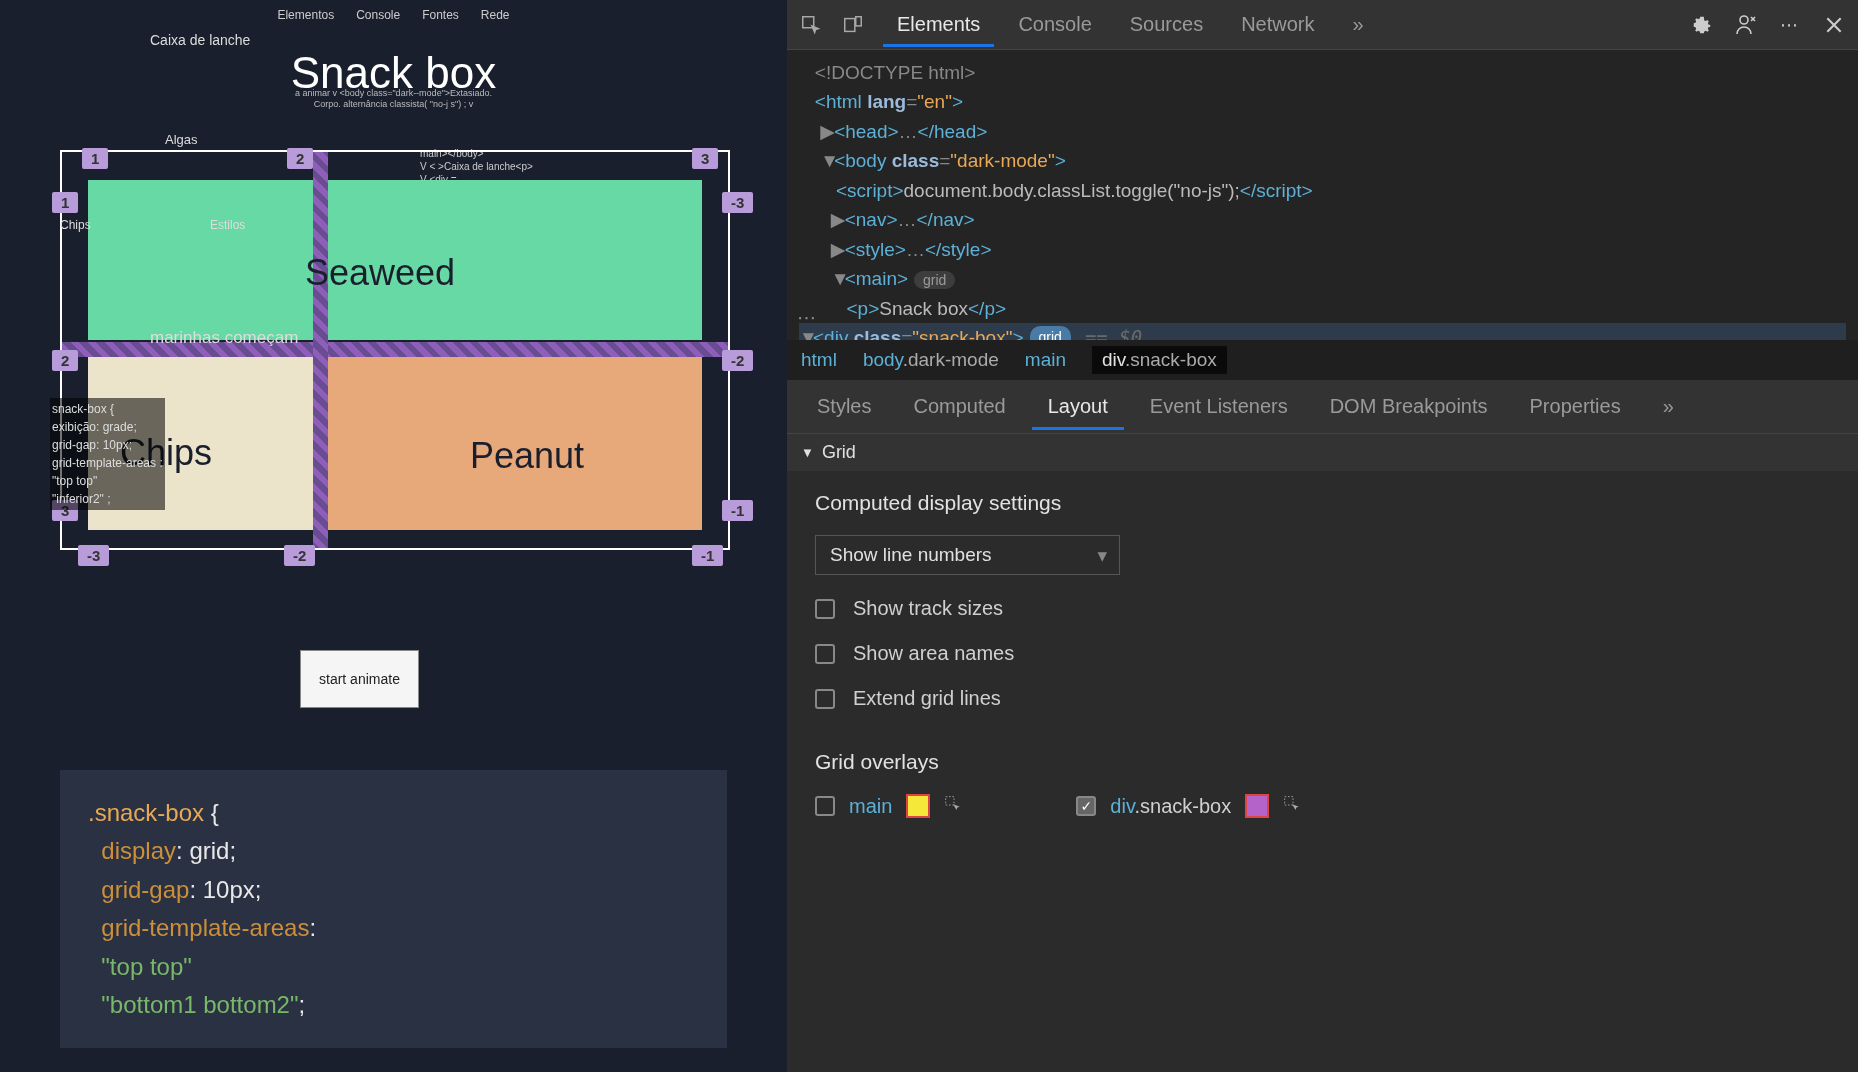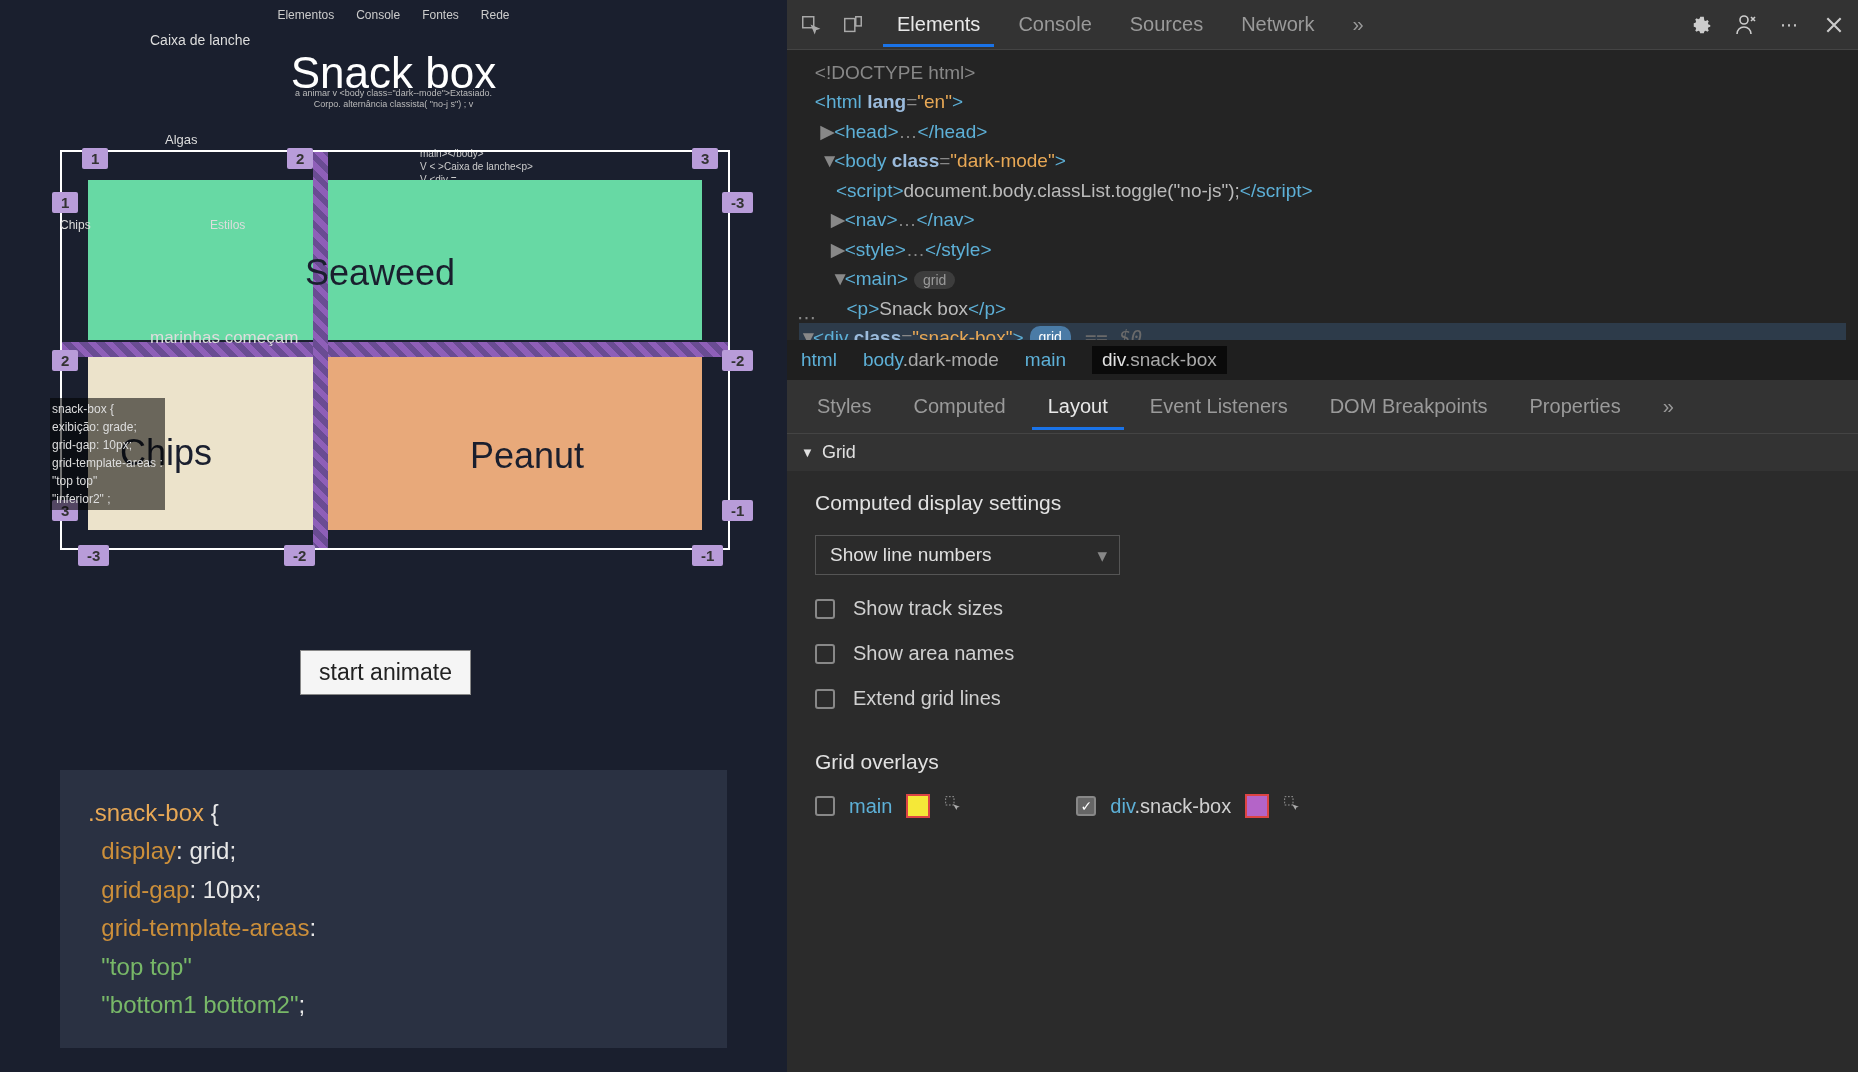--- a/index.html
+++ b/index.html
@@ -44,21 +44,21 @@
 .seaweed-big { position: absolute; left: 305px; top: 252px; font-size: 36px; font-weight: 500; color: #1a1f2e; }
 .chips-big { position: absolute; left: 120px; top: 432px; font-size: 36px; font-weight: 500; color: #1a1f2e; }
 .peanut-big { position: absolute; left: 470px; top: 435px; font-size: 36px; font-weight: 500; color: #1a1f2e; text-align: center; }
 
 .chips-small { position: absolute; left: 60px; top: 218px; font-size: 12px; color: #ddd; }
 .amendoim-small { position: absolute; left: 210px; top: 218px; font-size: 12px; color: #ddd; }
 .marinhas-small { position: absolute; left: 150px; top: 328px; font-size: 17px; color: #ddd; }
 
 .css-tooltip { position: absolute; left: 50px; top: 398px; background: rgba(0,0,0,0.55); font-size: 12px; line-height: 1.5; color: #ddd; padding: 2px; }
 
-.animate-btn { position: absolute; left: 300px; top: 650px; background: #f5f5f5; color: #222; border: 1px solid #888; padding: 8px 18px; font-size: 23px; cursor: pointer; }
+.animate-btn { position: absolute; left: 300px; top: 650px; background: #f5f5f5; color: #222; border: 1px solid #888; padding: 20px 18px; font-size: 14px; cursor: pointer; }
 
 .code-block { position: absolute; left: 60px; top: 770px; right: 60px; background: #2a3142; padding: 24px 28px; font-family: "Consolas","Monaco",monospace; font-size: 24px; line-height: 1.6; }
 .cb-sel { color: #e8a855; }
 .cb-prop { color: #cc8f3a; }
 .cb-val { color: #e8e8e8; }
 .cb-str { color: #78b868; }
 .cb-punct { color: #e8e8e8; }
 
 
 .right-pane { flex: 1; height: 100%; background: #2b2b2b; display: flex; flex-direction: column; }

